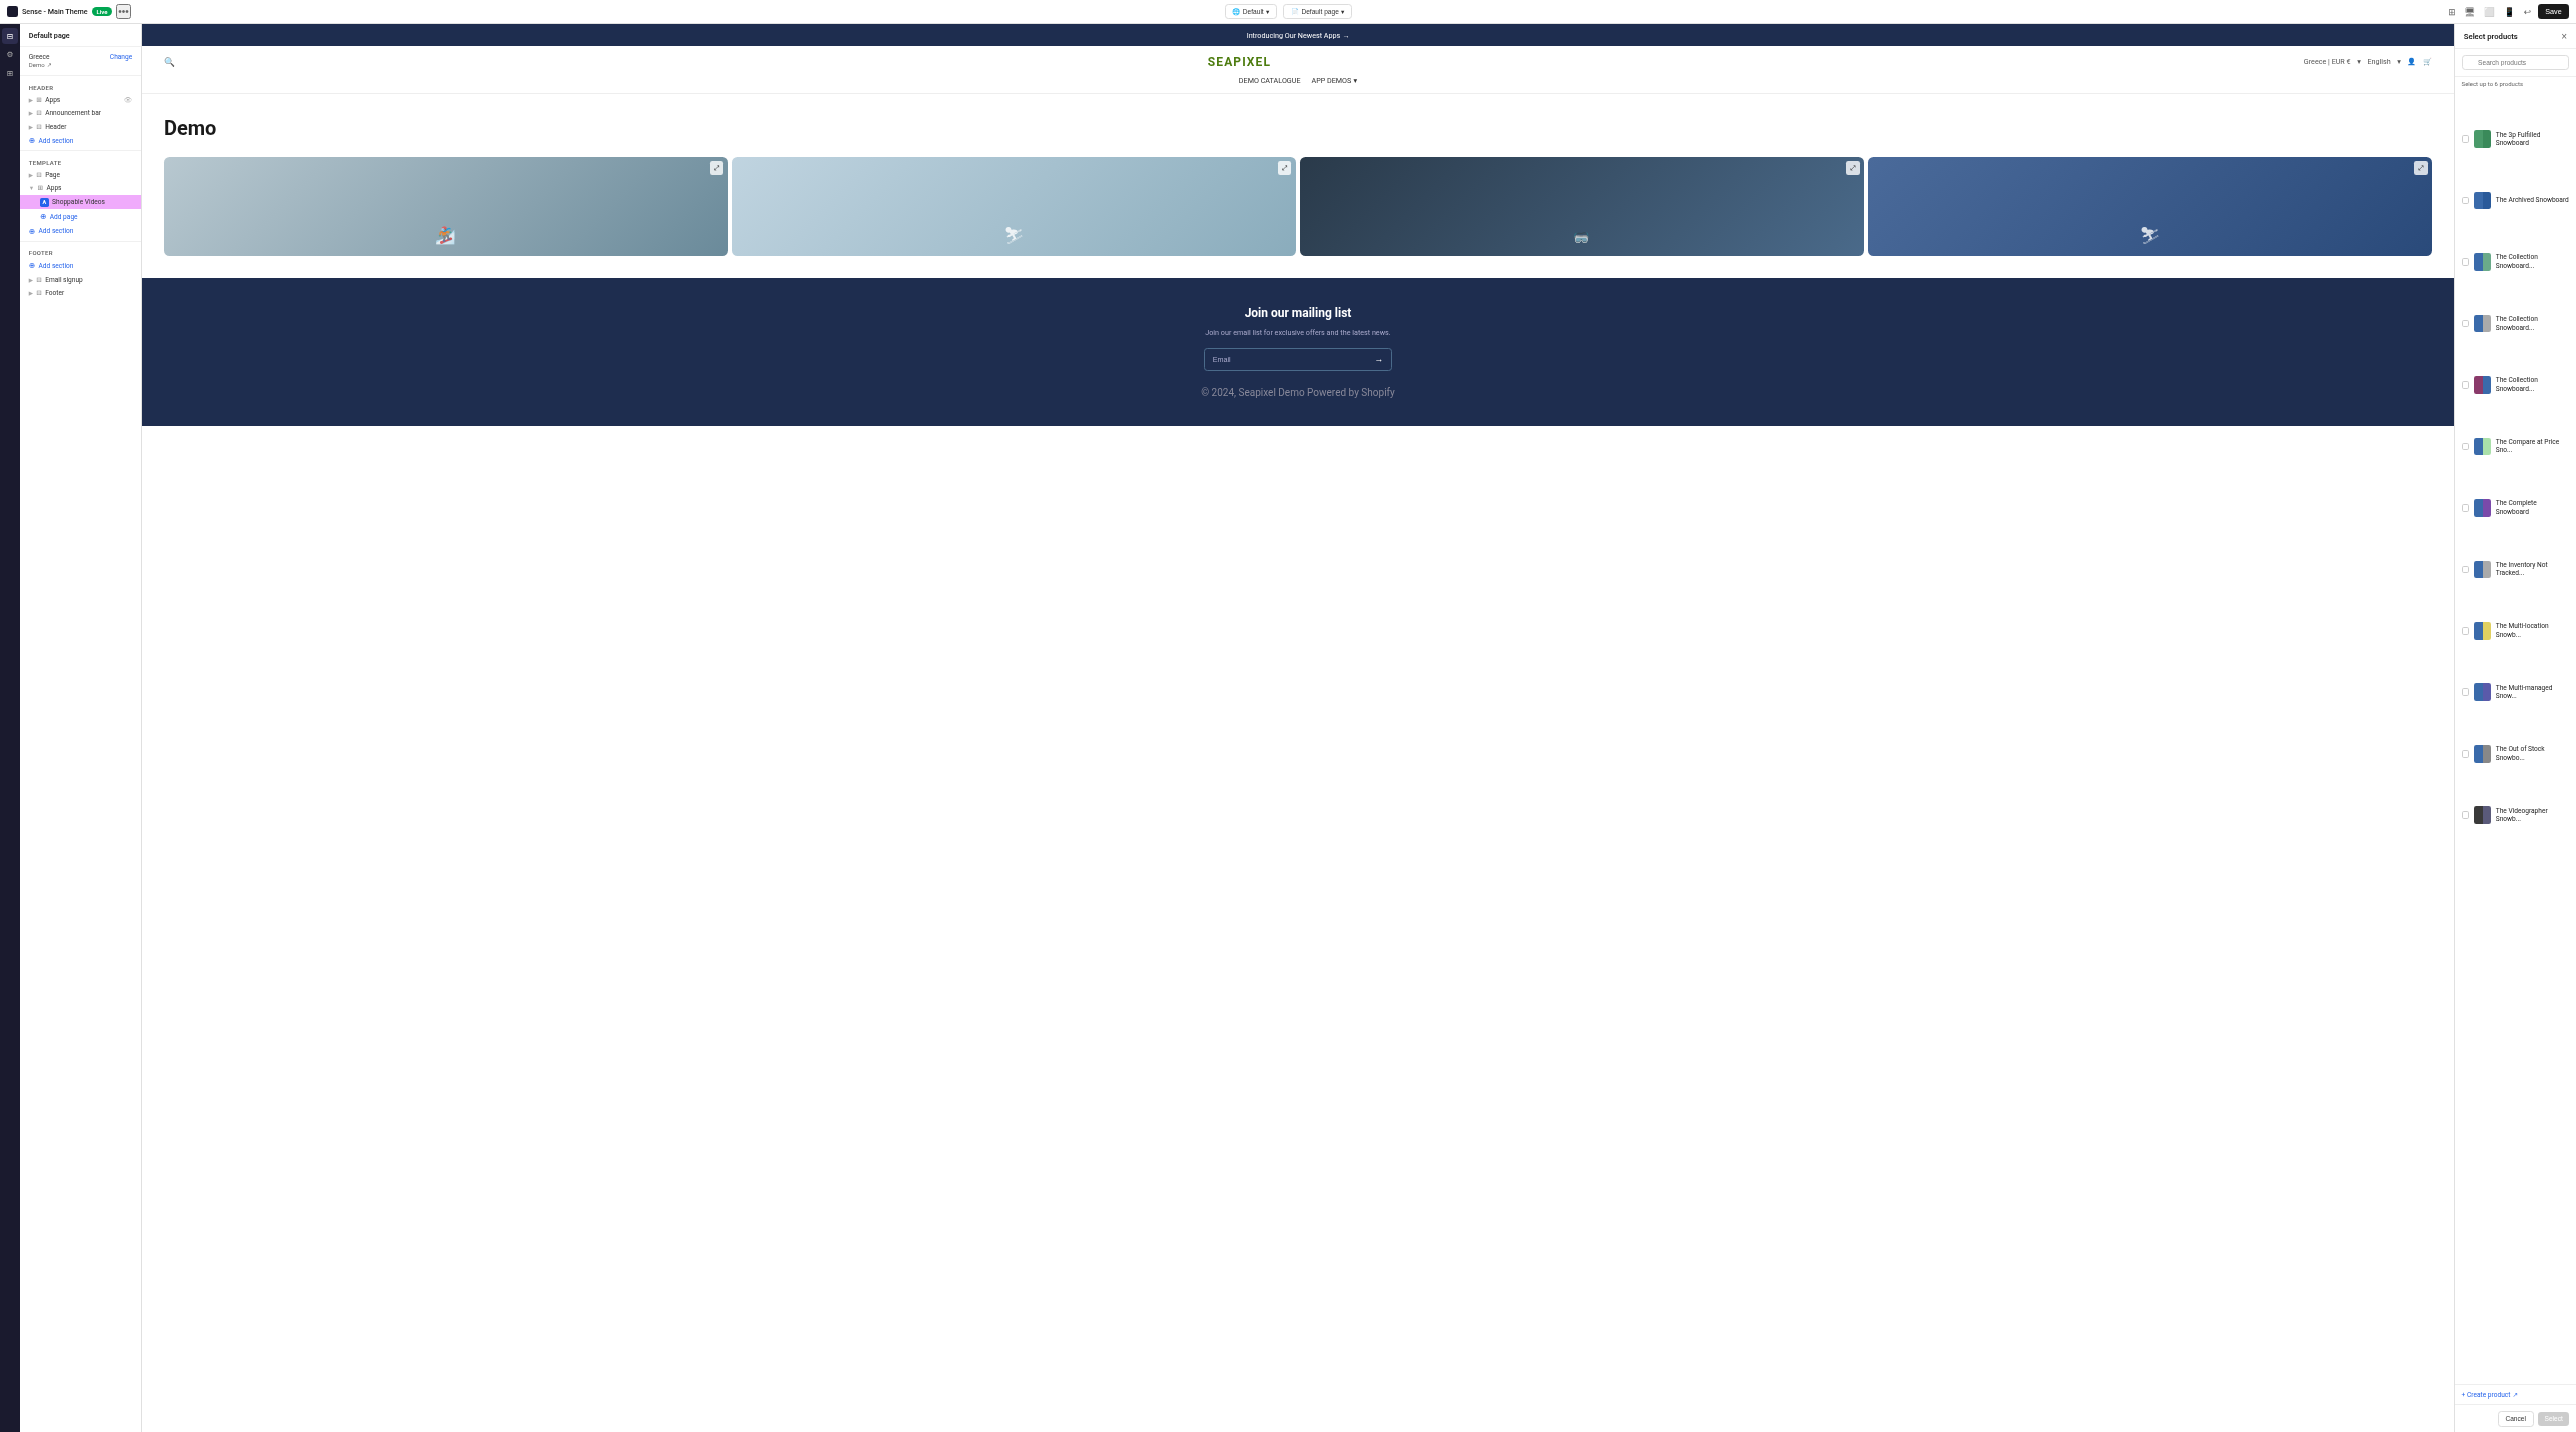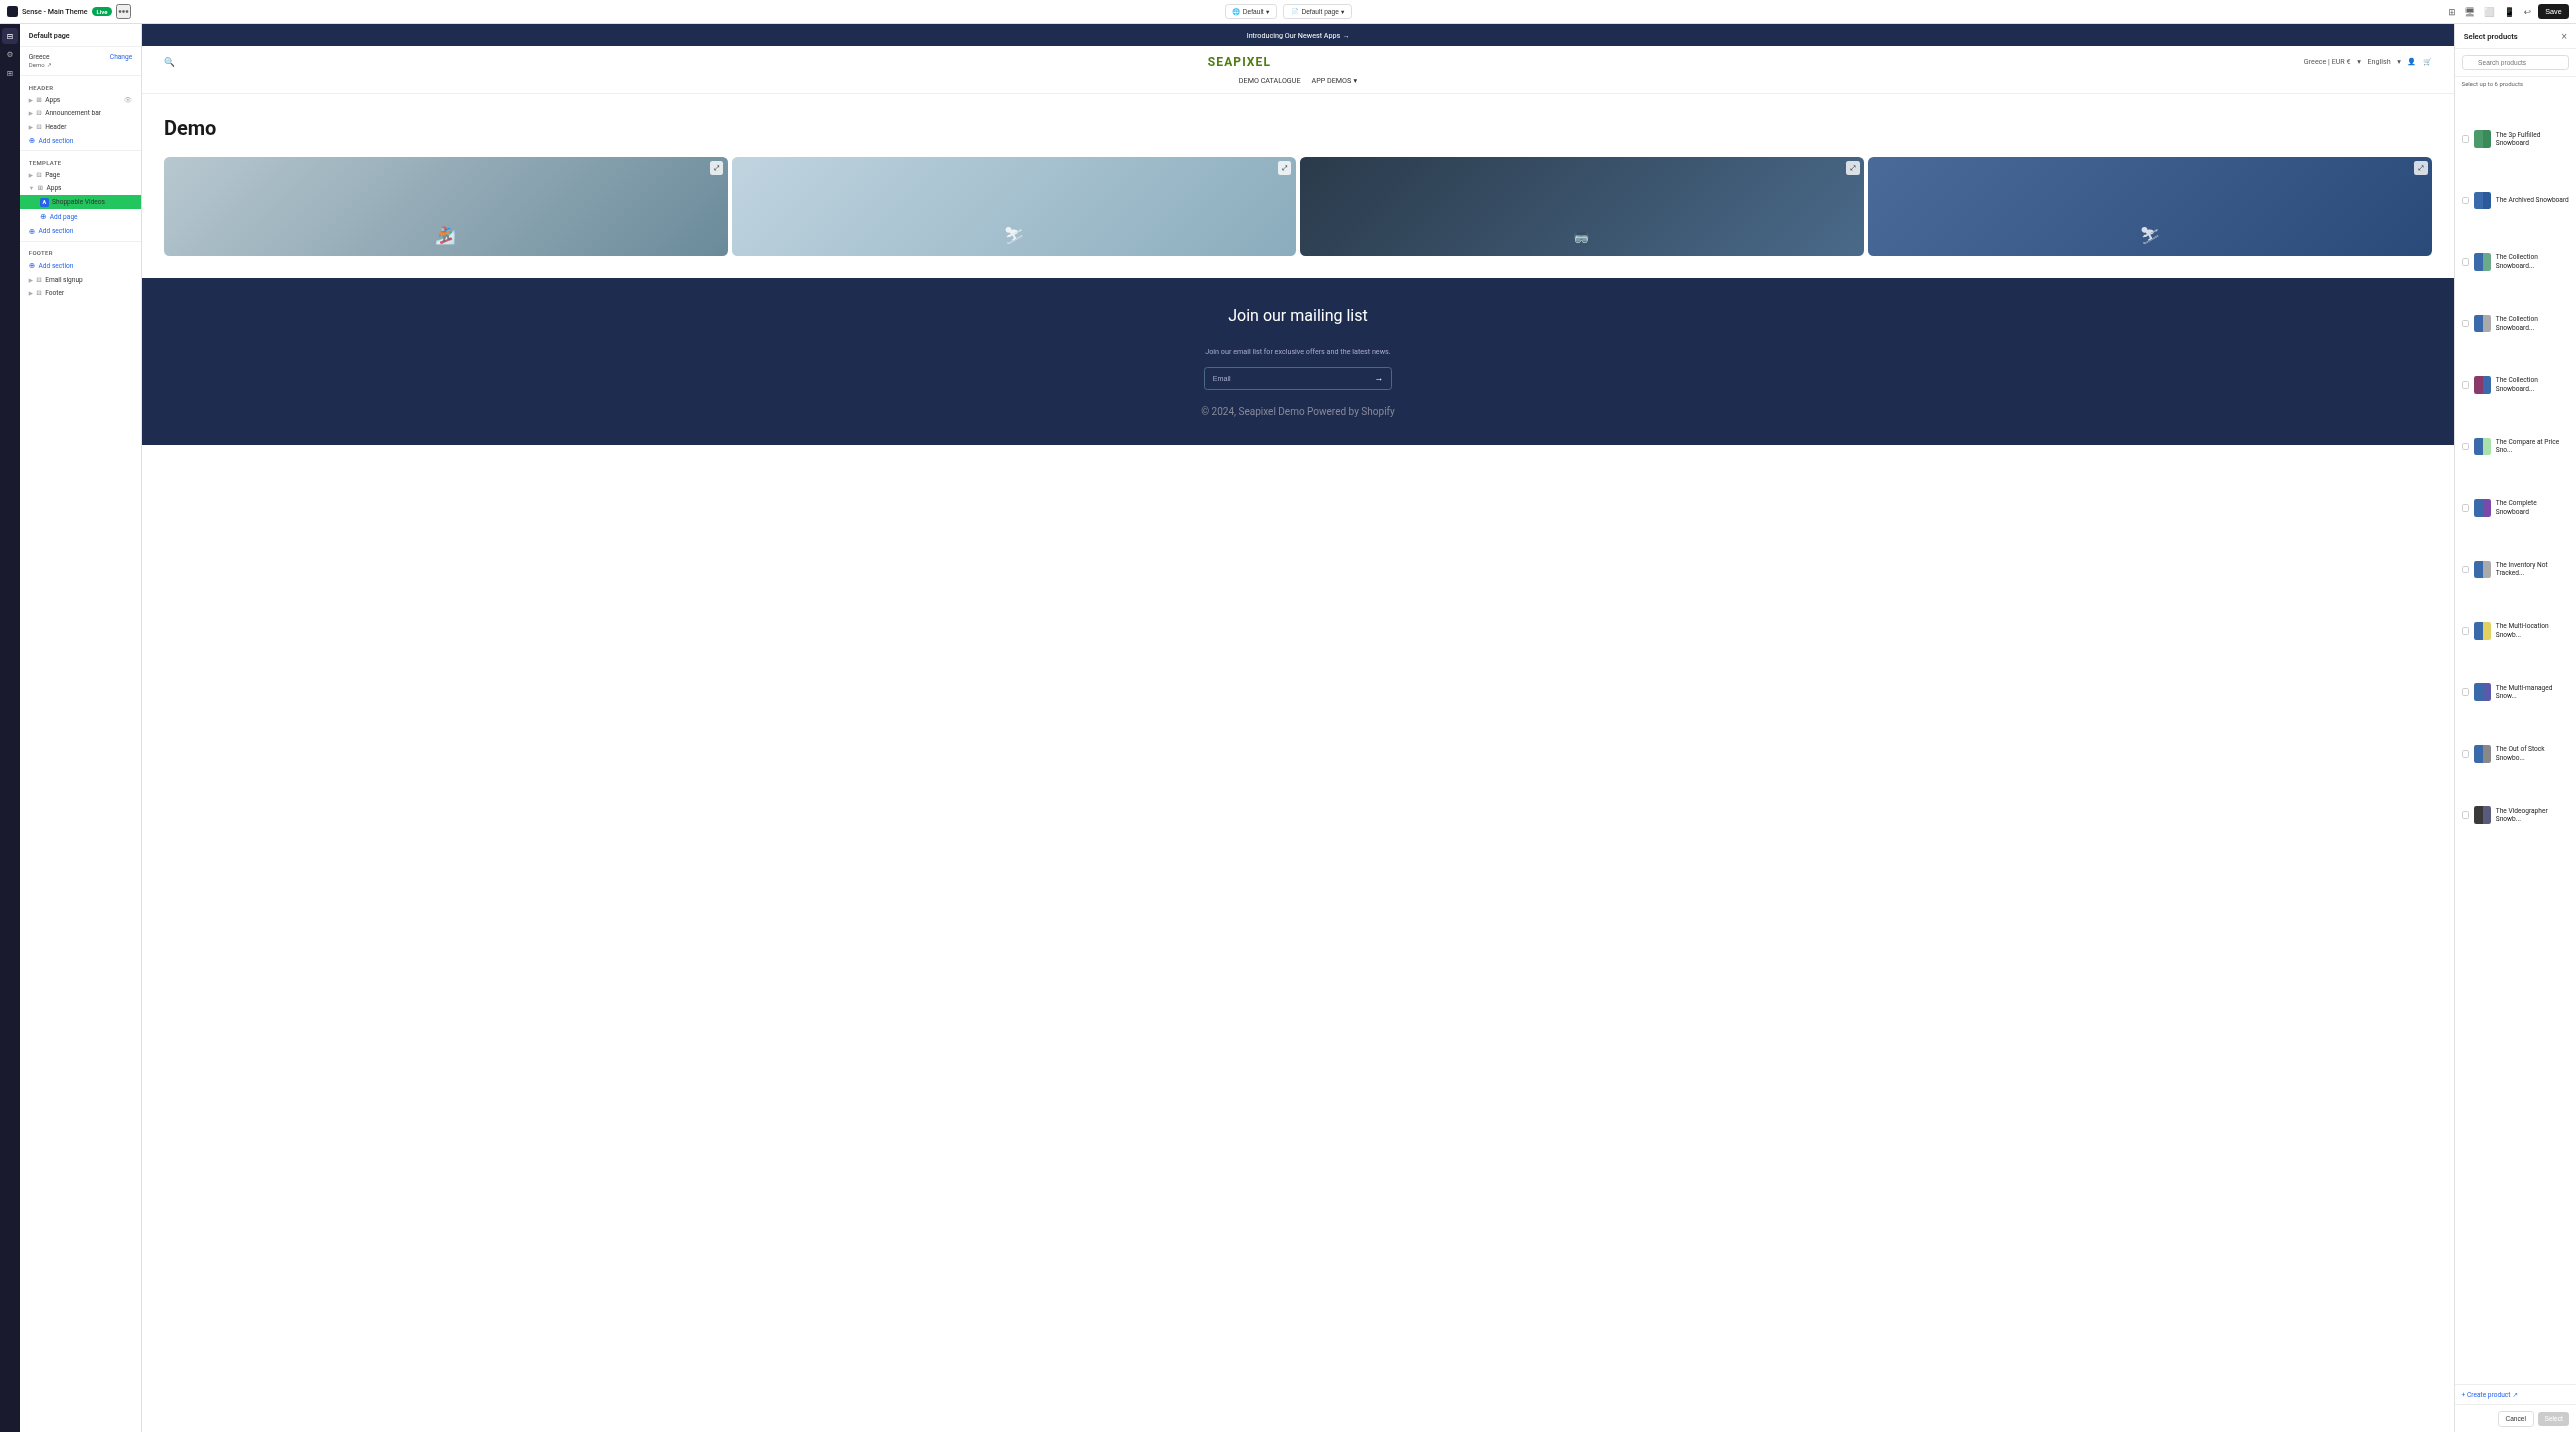--- a/index.html
+++ b/index.html
@@ -31,21 +31,21 @@
     .panel-header { padding: 6.6px 8.8px; border-bottom: 0.6px solid #f0f0f0; }
     .panel-title { font-size: 7.2px; font-weight: 600; color: #1a1a1a; }
     .panel-section { padding: 5.5px 8.8px; }
     .panel-row { display: flex; align-items: center; justify-content: space-between; }
     .panel-label { font-size: 6.6px; color: #333; }
     .panel-link { font-size: 6.6px; color: #2563eb; cursor: pointer; }
     .panel-sub { font-size: 6px; color: #666; display: flex; align-items: center; gap: 2.2px; }
     .divider { height: 0.6px; background: #f0f0f0; margin: 2.2px 0; }
     .section-heading { font-size: 6px; font-weight: 600; color: #666; padding: 5.5px 8.8px 2.2px; text-transform: uppercase; letter-spacing: 0.3px; }
     .tree-item { display: flex; align-items: center; gap: 3.3px; padding: 2.8px 8.8px; cursor: pointer; font-size: 6.6px; color: #333; }
-    .tree-item.active { background: #22c55e; }
+    .tree-item.active { background: #f0abfc; }
     .tree-item .icon { font-size: 6.6px; color: #888; }
     .tree-chevron { font-size: 5.5px; color: #aaa; }
     .add-btn { display: flex; align-items: center; gap: 3.3px; padding: 2.8px 8.8px; cursor: pointer; font-size: 6.6px; color: #2563eb; }
     .add-btn .plus { font-size: 7.7px; }
     .sub-item { padding-left: 20px; }
 
     
     .preview-area { flex: 1; overflow: hidden; display: flex; flex-direction: column; }
     .preview-frame { flex: 1; overflow-y: auto; background: #f8f8f8; }
 
@@ -62,21 +62,21 @@
     .demo-title { font-size: 20px; font-weight: 700; color: #1a1a1a; margin-bottom: 16.6px; }
     .video-grid { display: grid; grid-template-columns: repeat(4, 1fr); gap: 4.4px; }
     .video-card { border-radius: 5.5px; overflow: hidden; position: relative; background: #333; height: 99px; }
     .expand-icon { position: absolute; top: 4.4px; right: 4.4px; background: rgba(255,255,255,0.8); border-radius: 2.2px; width: 13.3px; height: 13.3px; display: flex; align-items: center; justify-content: center; font-size: 6.6px; }
     .video-bg-1 { background: linear-gradient(135deg, #b8c8d0, #6a8a9a); }
     .video-bg-2 { background: linear-gradient(135deg, #c0d4e0, #8aacbc); }
     .video-bg-3 { background: linear-gradient(135deg, #2a3a4a, #4a6a8a); }
     .video-bg-4 { background: linear-gradient(135deg, #4a6a9a, #2a4a7a); }
     .video-figure { position: absolute; bottom: 11px; left: 50%; transform: translateX(-50%); font-size: 16.6px; color: rgba(255,255,255,0.8); }
     .store-footer { background: #1e2d4f; color: #fff; padding: 28px 22px; text-align: center; }
-    .footer-title { font-size: 16px; font-weight: 400; margin-bottom: 22px; }
+    .footer-title { font-size: 12px; font-weight: 700; margin-bottom: 8px; }
     .footer-sub { font-size: 7.2px; color: #aac; margin-bottom: 11px; }
     .email-form { display: flex; max-width: 188px; margin: 0 auto; border: 0.6px solid #4a6a8a; border-radius: 3.3px; overflow: hidden; }
     .email-form input { flex: 1; background: transparent; border: none; color: #fff; padding: 5.5px 7.7px; font-size: 7.2px; outline: none; }
     .email-form input::placeholder { color: #aac; }
     .email-form button { background: none; border: none; color: #fff; padding: 5.5px 7.7px; cursor: pointer; font-size: 8.8px; }
     .footer-copy { margin-top: 16px; font-size: 10px; color: #889; }
 
     
     .right-panel { width: 122px; background: #fff; border-left: 0.6px solid #e0e0e0; display: flex; flex-direction: column; flex-shrink: 0; }
     .rp-header { display: flex; align-items: center; justify-content: space-between; padding: 6.6px 8.8px; border-bottom: 0.6px solid #eee; }

